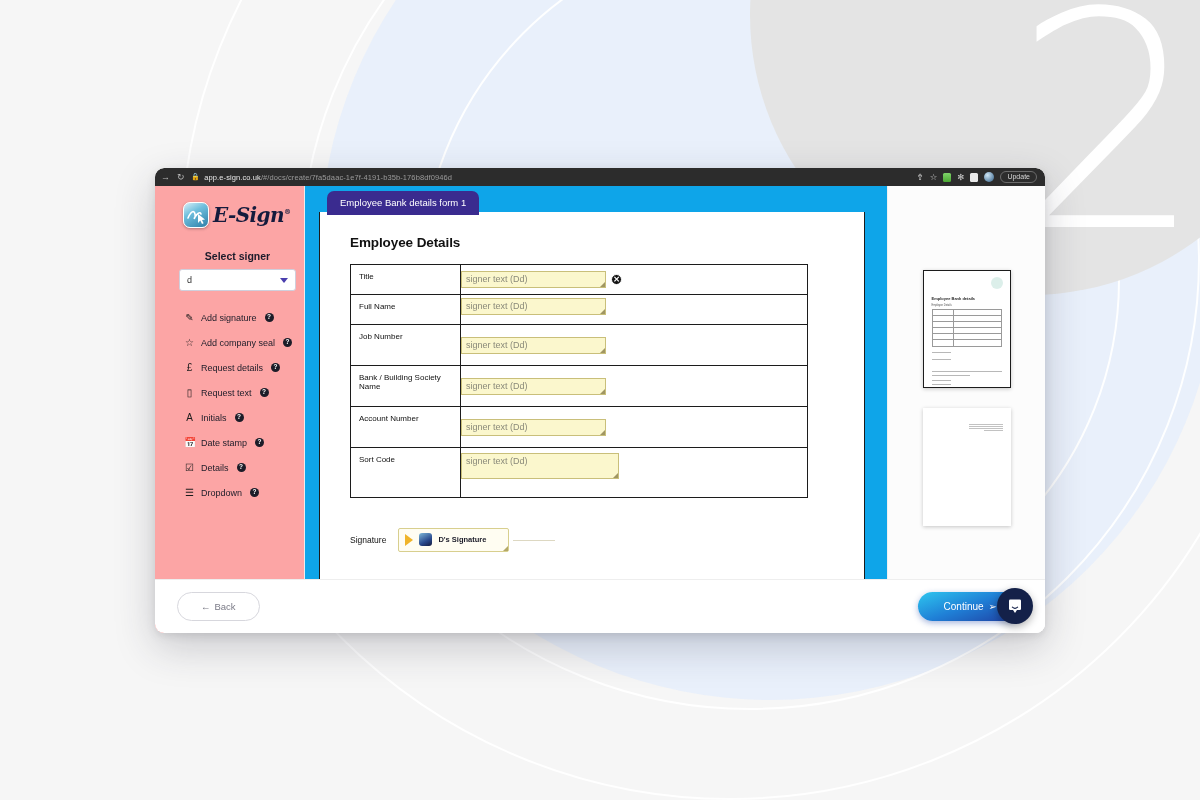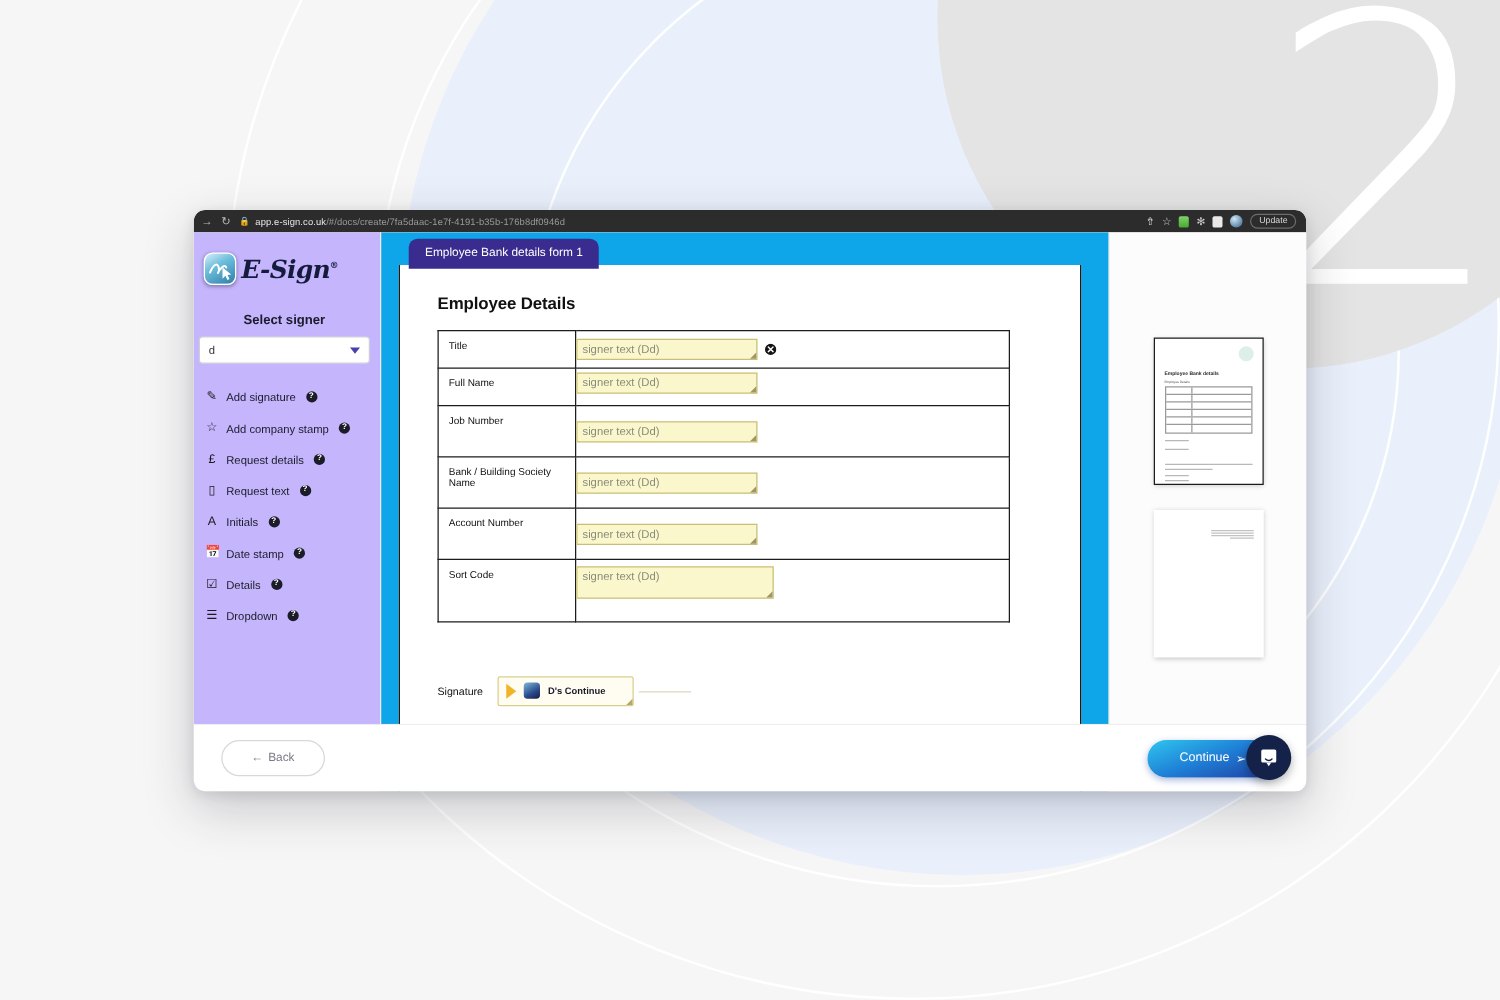--- a/index.html
+++ b/index.html
@@ -67,22 +67,22 @@
   .update-pill {
     border: 1px solid #6b6b6b; border-radius: 9px; color: #d8d8d8;
     font-size: 7px; padding: 1px 6px 1.5px; line-height: 1;
   }
 
   
   #app { display: flex; height: 447px; background: #fff; position: relative; }
 
   
   #sidebar {
-    width: 150px; flex: 0 0 150px; background: #c4b5fd;
-    border-right: 1px solid #ececec; padding: 14px 8px 0 4px;
+    width: 150px; flex: 0 0 150px; background: #fca5a5;
+    border-right: 1px solid #ececec; padding: 14px 8px 0 24px;
     position: relative;
   }
   .logo { display: flex; align-items: center; gap: 4px; margin: 2px 0 22px 4px; }
   .logo-badge {
     width: 26px; height: 26px; border-radius: 7px; flex: 0 0 26px;
     background: linear-gradient(150deg,#d8eef7 0%, #6fbfdd 38%, #2d7fa8 100%);
     border: 1.5px solid #ffffff;
     box-shadow: 0 1px 3px rgba(0,0,0,0.3);
     position: relative; overflow: hidden;
   }
@@ -155,21 +155,21 @@
     width: 0; height: 0;
     border-left: 5px solid transparent; border-bottom: 5px solid #a09663;
   }
   .del-x {
     position: absolute; width: 11px; height: 11px; border-radius: 50%;
     background: #141414; color: #fff; font-size: 8px; font-weight: bold;
     display: flex; align-items: center; justify-content: center;
     line-height: 1; border: 1.5px solid #fff;
   }
 
-  .sig-row { display: flex; align-items: center; margin-top: 43px; }
+  .sig-row { display: flex; align-items: center; margin-top: 30px; }
   .sig-lbl { font-size: 8.5px; color: #111; margin-right: 12px; }
   .sig-widget {
     background: #fffdf2; border: 1px solid #d8cf8e; border-radius: 2px;
     display: flex; align-items: center; gap: 6px;
     padding: 4px 22px 5px 6px; position: relative;
   }
   .sig-widget::after {
     content: ""; position: absolute; right: 0; bottom: 0;
     width: 0; height: 0;
     border-left: 5px solid transparent; border-bottom: 5px solid #b3a869;
@@ -294,21 +294,21 @@
       </div>
 
       <div>
         <div class="tool">
           <span class="ti">✎</span>
           <span>Add signature</span>
           <span class="help-dot">?</span>
         </div>
         <div class="tool">
           <span class="ti">☆</span>
-          <span>Add company stamp</span>
+          <span>Add company seal</span>
           <span class="help-dot">?</span>
         </div>
         <div class="tool">
           <span class="ti">£</span>
           <span>Request details</span>
           <span class="help-dot">?</span>
         </div>
         <div class="tool">
           <span class="ti">▯</span>
           <span>Request text</span>
@@ -384,21 +384,21 @@
               </td>
             </tr>
           </tbody>
             </table>
 
           <div class="sig-row">
             <div class="sig-lbl">Signature</div>
             <div class="sig-widget">
               <span class="sig-play"></span>
               <span class="sig-mini"></span>
-              <span class="sig-name">D's Continue</span>
+              <span class="sig-name">D's Signature</span>
             </div>
             <div class="sig-line"></div>
           </div>
         </div>
       </div>
     </div>
 
     <div id="thumbs">
 
       <div class="thumb active">

